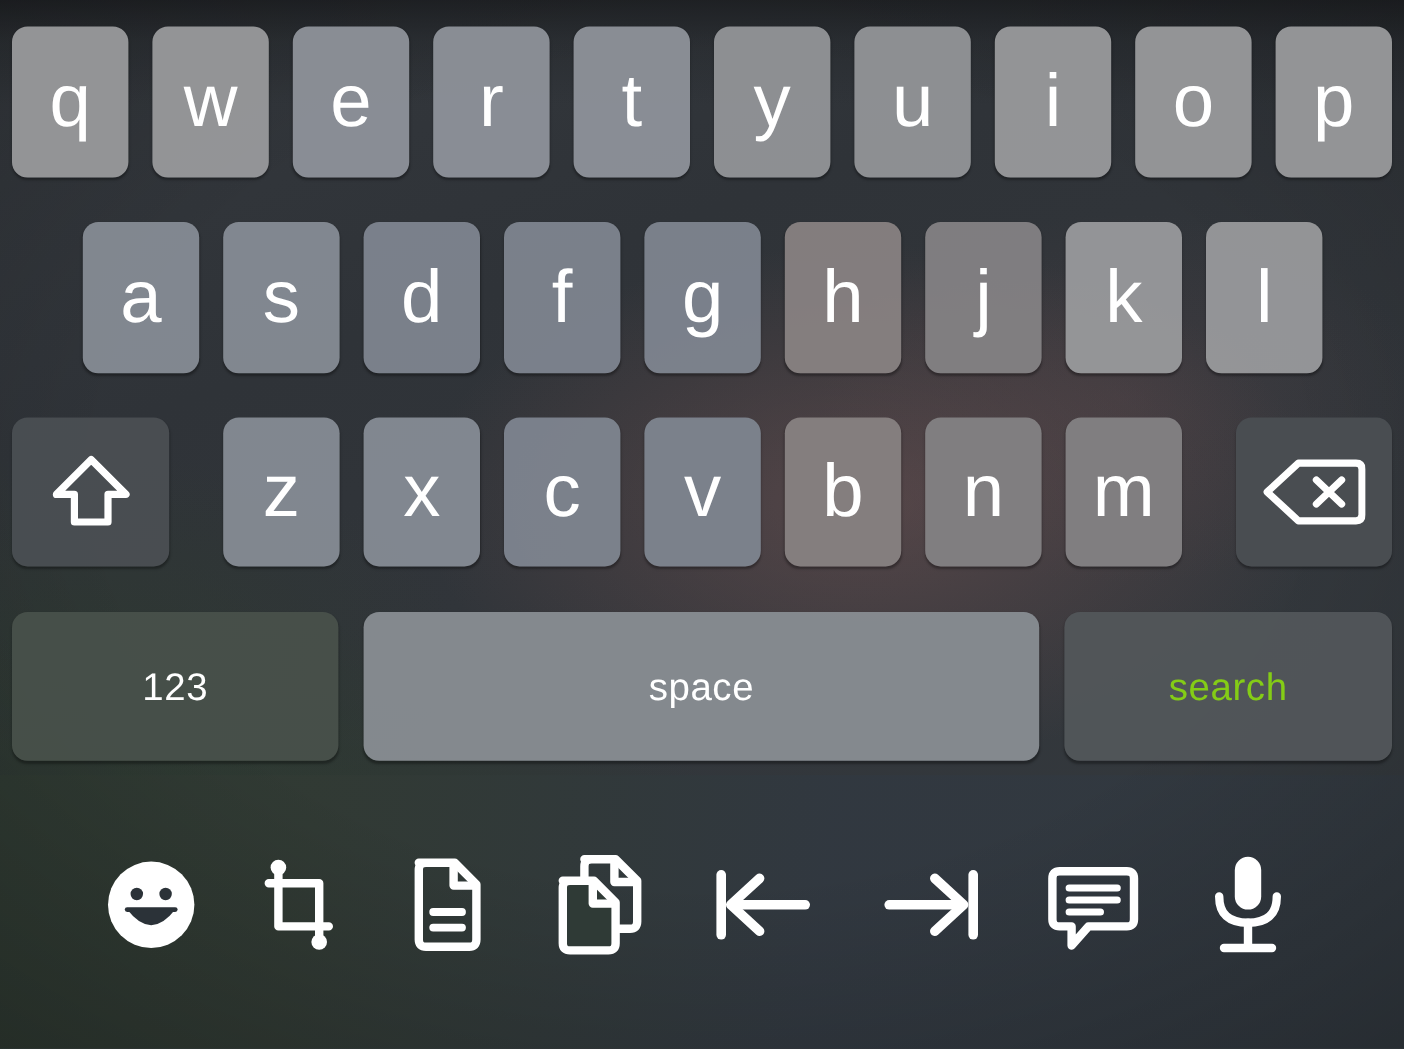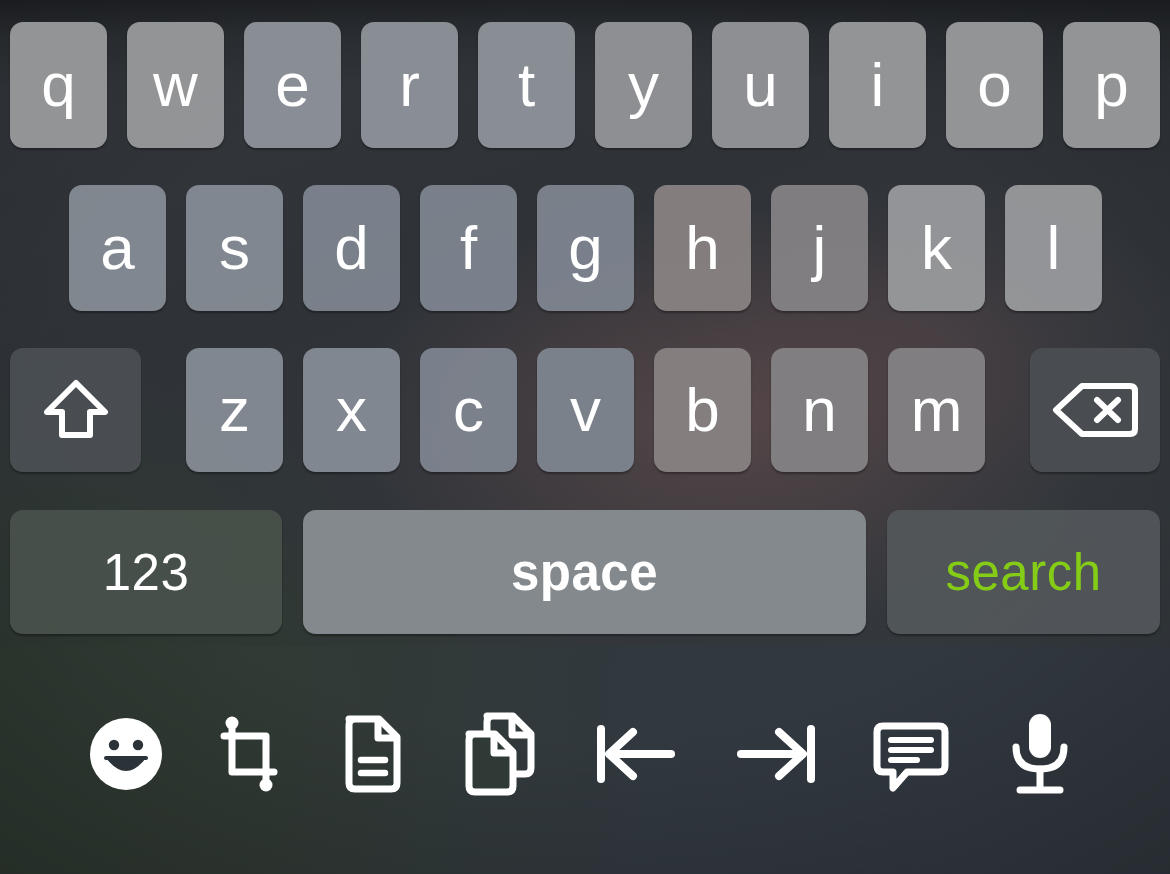--- a/index.html
+++ b/index.html
@@ -74,25 +74,25 @@
   .k-b { background: rgba(140,145,152,0.97); }
   .k-c { background: rgba(132,138,147,0.97); }
   .k-d { background: rgba(125,131,141,0.97); }
   .k-e { background: rgba(130,128,130,0.97); }
   .k-f { background: rgba(134,128,128,0.97); }
   .k-h { background: rgba(145,147,150,0.97); }
 
   
   .k-dark { background: rgba(74,78,82,0.96); }
   .k-dark-green { background: rgba(72,80,74,0.96); }
-  .k-space { background: rgba(135,140,146,0.96); font-weight: bold; }
+  .k-space { background: rgba(135,140,146,0.96); }
   .k-search { background: rgba(82,86,90,0.95); }
 
   .label-word {
-    font-size: 51px;
+    font-size: 32px;
     letter-spacing: 0.5px;
   }
   .label-dim { color: #84cc16; }
 
   .key svg { display: block; }
 
   
   .tool {
     position: absolute;
     width: 96px;

